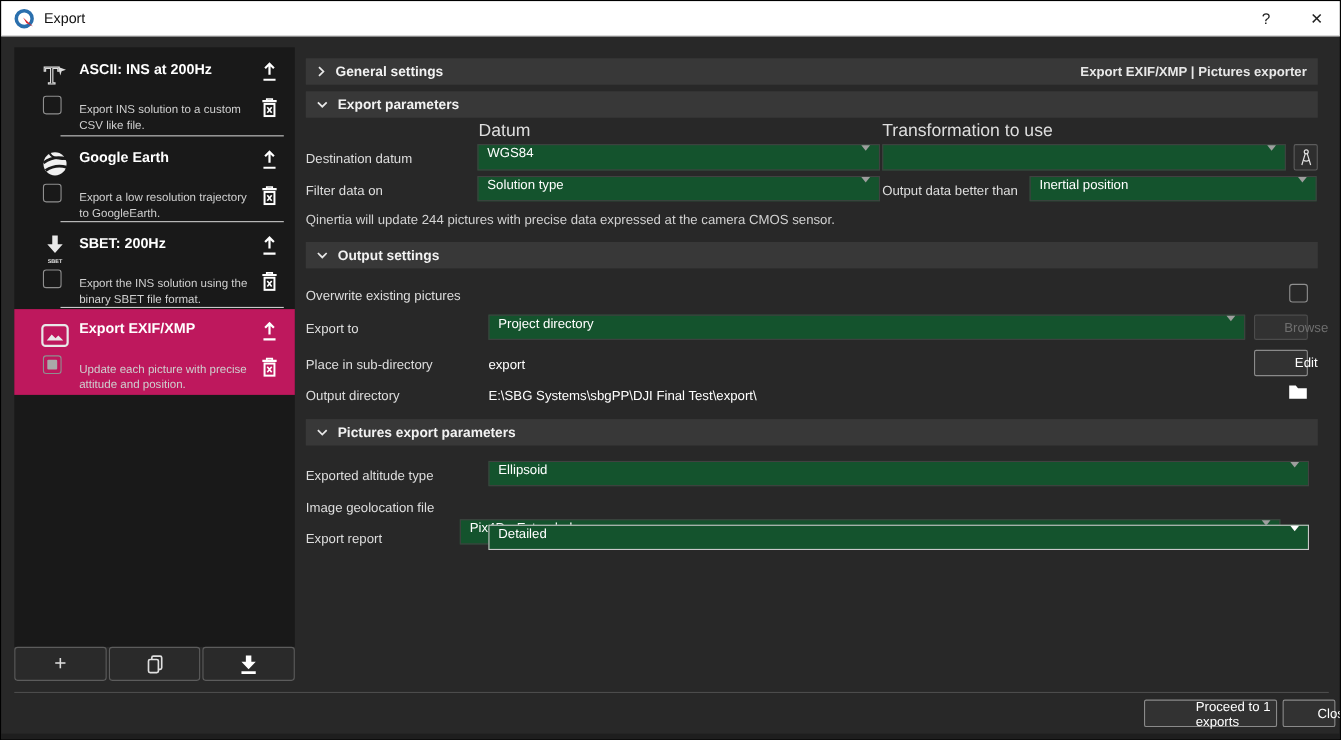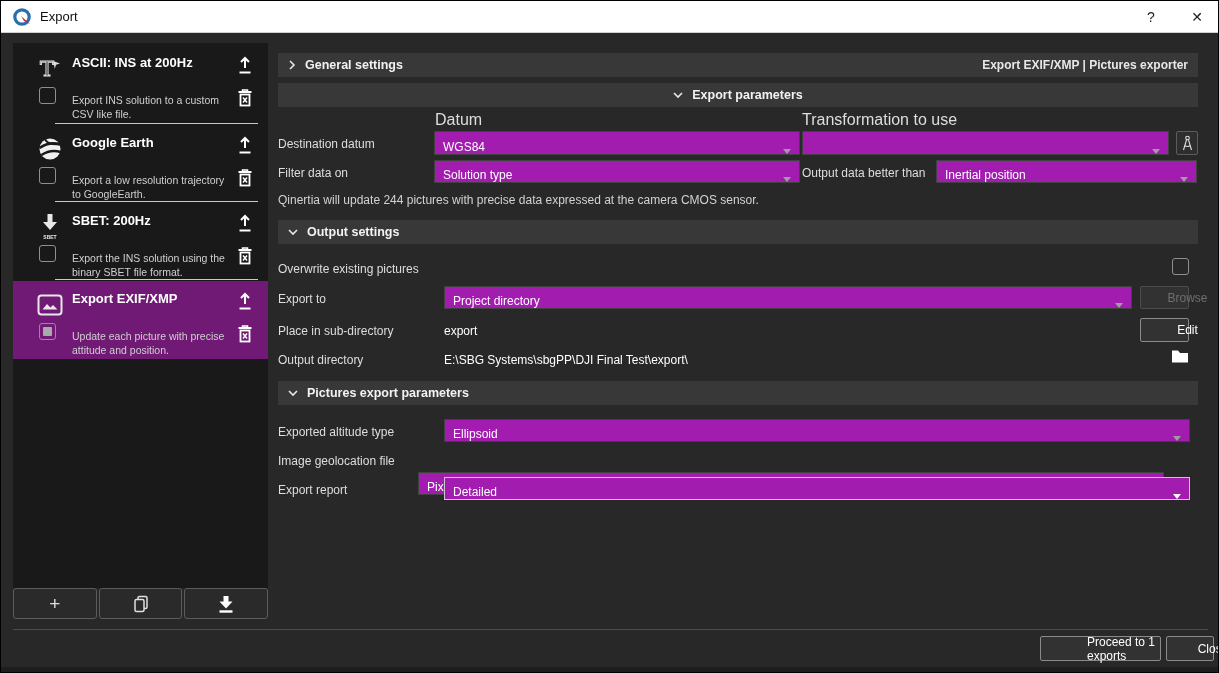--- a/index.html
+++ b/index.html
@@ -24,21 +24,21 @@
   .tb-btn {
     width:46px; height:32px; display:flex; align-items:center; justify-content:center;
     font-size:14px; color:#222; cursor:default;
   }
   
   .sidebar-list {
     position:absolute; left:12px; top:42px; width:255px; height:545px;
     background:#191919;
   }
   .exp-item { position:absolute; left:0; width:255px; height:78px; }
-  .exp-item.selected { background:#701a75; }
+  .exp-item.selected { background:#be185d; }
   .exp-sep { position:absolute; left:42px; width:203px; height:1px; background:#c9c9c9; }
   .exp-icon { position:absolute; left:22px; top:9px; width:30px; height:30px;
     display:flex; align-items:center; justify-content:center; }
   .exp-check {
     position:absolute; left:26px; top:42px; width:17px; height:17px;
     border:1px solid #8f8f8f; border-radius:3px; background:transparent;
     display:flex; align-items:center; justify-content:center;
   }
   .exp-check .inner { width:9px; height:9px; background:#a9a9a9; border-radius:1px; }
   .exp-text { position:absolute; left:59px; top:10px; width:160px; }
@@ -61,22 +61,22 @@
     position:absolute; left:277px; width:920px; height:24px;
     background:#383838; display:flex; align-items:center;
     padding:0 10px; font-size:12.5px; font-weight:bold; color:#f2f2f2;
   }
   .sec-header .chev { margin-right:9px; display:flex; align-items:center; }
   .ctx-label { margin-left:auto; font-weight:bold; font-size:12px; color:#e8e8e8; }
   .flabel { position:absolute; font-size:12px; color:#dedede; }
   .fvalue { position:absolute; font-size:12px; color:#ffffff; }
   .col-head { position:absolute; font-size:16px; color:#dedede; }
   .select {
-    position:absolute; height:24px; background:#a21caf;
-    border:1px solid #414141; display:flex; align-items:flex-end;
+    position:absolute; height:24px; background:#14532d;
+    border:1px solid #414141; display:flex; align-items:flex-start;
     padding:0 8px; font-size:12px; color:#ffffff;
   }
   .select .dd-arrow {
     margin-left:auto; width:0; height:0;
     border-left:4px solid transparent; border-right:4px solid transparent;
     border-top:5px solid #9e9e9e;
   }
   .select.focused { border:1px solid #c9c9c9; }
   .select.focused .dd-arrow { border-top-color:#ffffff; }
   .btn {
@@ -263,21 +263,21 @@
 <div class="sec-header" style="top:52px;">
   <span class="chev">
     <svg width="8" height="10" viewBox="0 0 8 10">
         <path d="M2 1 l4 4 -4 4" stroke="#e8e8e8" stroke-width="1.6" fill="none"></path>
       </svg>
   </span>
   <span>General settings</span>
   <span class="ctx-label">Export EXIF/XMP | Pictures exporter</span>
 </div>
 
-<div class="sec-header" style="top:82px;justify-content:center;">
+<div class="sec-header" style="top:82px;">
   <span class="chev">
     <svg width="10" height="8" viewBox="0 0 10 8">
         <path d="M1 2 l4 4 4 -4" stroke="#e8e8e8" stroke-width="1.6" fill="none"></path>
       </svg>
   </span>
   <span>Export parameters</span>
 </div>
 
 <div class="col-head" style="left:434px; top:110px;">Datum</div>
 <div class="col-head" style="left:801px; top:110px;">Transformation to use</div>

